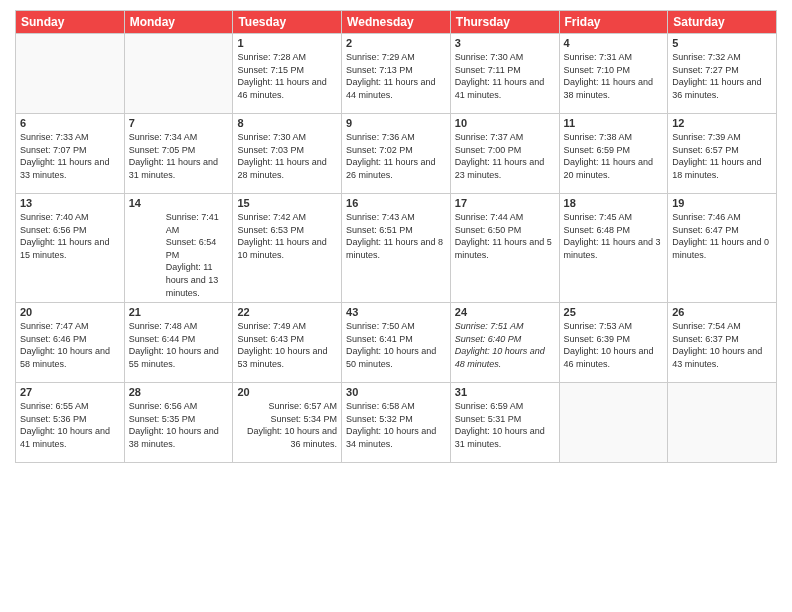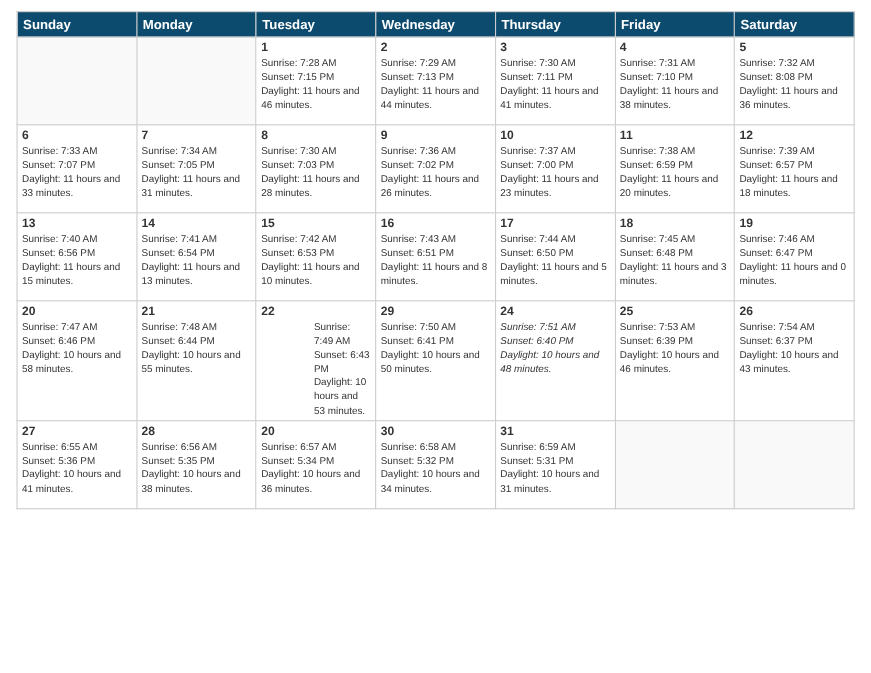--- a/index.html
+++ b/index.html
@@ -53,21 +53,21 @@
     .subtitle {
       font-size: 14px;
       color: #555;
     }
     .calendar {
       width: 100%;
       border-collapse: collapse;
       table-layout: fixed;
     }
     .calendar th {
-      background-color: #0c4a6e;
+      background-color: #ef4444;
       color: white;
       text-align: left;
       padding: 4px 5px;
       font-size: 12px;
       border: 1px solid #ccc;
     }
     .calendar td {
       border: 1px solid #ccc;
       vertical-align: top;
       padding: 3px 4px;
@@ -132,21 +132,21 @@
           </td>
           <td>
             <span class="day-num">4</span>
             <div class="day-info" style="white-space: pre-line;">Sunrise: 7:31 AM
 Sunset: 7:10 PM
 Daylight: 11 hours and 38 minutes.</div>
           </td>
           <td>
             <span class="day-num">5</span>
             <div class="day-info" style="white-space: pre-line;">Sunrise: 7:32 AM
-Sunset: 8:08 PM
+Sunset: 7:27 PM
 Daylight: 11 hours and 36 minutes.</div>
           </td>
         </tr>
         <tr>
           <td>
             <span class="day-num">6</span>
             <div class="day-info" style="white-space: pre-line;">Sunrise: 7:33 AM
 Sunset: 7:07 PM
 Daylight: 11 hours and 33 minutes.</div>
           </td>
@@ -189,21 +189,21 @@
         </tr>
         <tr>
           <td>
             <span class="day-num">13</span>
             <div class="day-info" style="white-space: pre-line;">Sunrise: 7:40 AM
 Sunset: 6:56 PM
 Daylight: 11 hours and 15 minutes.</div>
           </td>
           <td>
             <span class="day-num">14</span>
-            <div class="day-info" style="white-space: pre-line;">Sunrise: 7:41 AM
+            <div class="day-info" style="white-space: pre-line; margin-left: 37px;">Sunrise: 7:41 AM
 Sunset: 6:54 PM
 Daylight: 11 hours and 13 minutes.</div>
           </td>
           <td>
             <span class="day-num">15</span>
             <div class="day-info" style="white-space: pre-line;">Sunrise: 7:42 AM
 Sunset: 6:53 PM
 Daylight: 11 hours and 10 minutes.</div>
           </td>
           <td>
@@ -239,26 +239,26 @@
 Daylight: 10 hours and 58 minutes.</div>
           </td>
           <td>
             <span class="day-num">21</span>
             <div class="day-info" style="white-space: pre-line;">Sunrise: 7:48 AM
 Sunset: 6:44 PM
 Daylight: 10 hours and 55 minutes.</div>
           </td>
           <td>
             <span class="day-num">22</span>
-            <div class="day-info" style="white-space: pre-line; margin-left: 48px;">Sunrise: 7:49 AM
+            <div class="day-info" style="white-space: pre-line;">Sunrise: 7:49 AM
 Sunset: 6:43 PM
 Daylight: 10 hours and 53 minutes.</div>
           </td>
           <td>
-            <span class="day-num">29</span>
+            <span class="day-num">43</span>
             <div class="day-info" style="white-space: pre-line;">Sunrise: 7:50 AM
 Sunset: 6:41 PM
 Daylight: 10 hours and 50 minutes.</div>
           </td>
           <td>
             <span class="day-num">24</span>
             <div class="day-info" style="white-space: pre-line; font-style: italic;">Sunrise: 7:51 AM
 Sunset: 6:40 PM
 Daylight: 10 hours and 48 minutes.</div>
           </td>
@@ -283,21 +283,21 @@
 Daylight: 10 hours and 41 minutes.</div>
           </td>
           <td>
             <span class="day-num">28</span>
             <div class="day-info" style="white-space: pre-line;">Sunrise: 6:56 AM
 Sunset: 5:35 PM
 Daylight: 10 hours and 38 minutes.</div>
           </td>
           <td>
             <span class="day-num">20</span>
-            <div class="day-info" style="white-space: pre-line;">Sunrise: 6:57 AM
+            <div class="day-info" style="white-space: pre-line; text-align: right;">Sunrise: 6:57 AM
 Sunset: 5:34 PM
 Daylight: 10 hours and 36 minutes.</div>
           </td>
           <td>
             <span class="day-num">30</span>
             <div class="day-info" style="white-space: pre-line;">Sunrise: 6:58 AM
 Sunset: 5:32 PM
 Daylight: 10 hours and 34 minutes.</div>
           </td>
           <td>

